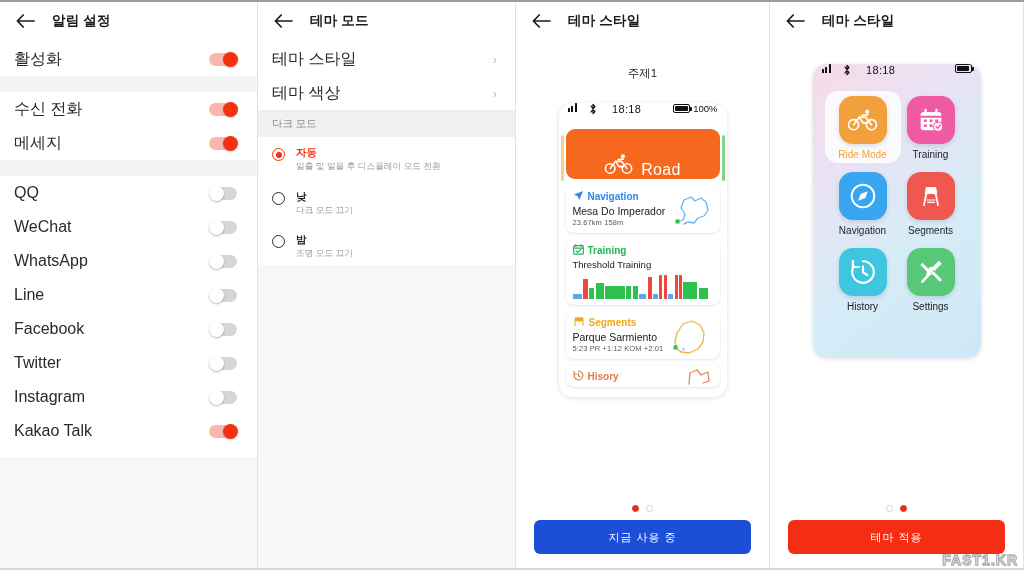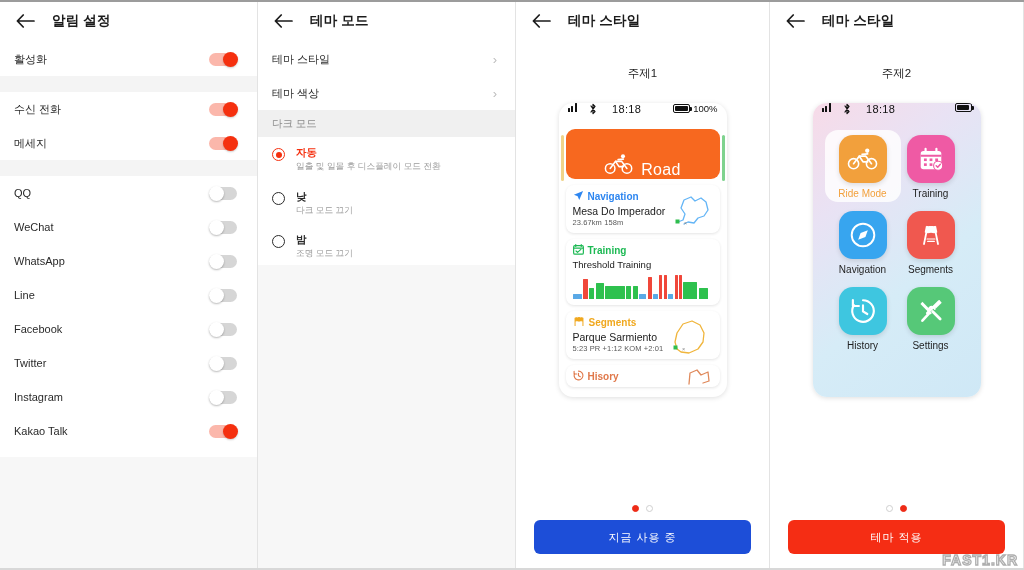--- a/index.html
+++ b/index.html
@@ -54,21 +54,21 @@
   .group { background: #fff; }
   .gap { height: 16px; background: #f4f4f4; }
   .row {
     display: flex; align-items: center; justify-content: space-between;
     height: 34px;
     padding: 0 18px 0 14px;
     background: #fff;
     position: relative;
   }
   .row-label {
-    font-size: 11px;
+    font-size: 16px;
     color: #2a2a2a;
   }
   
   .tgl {
     position: relative;
     width: 30px; height: 15px;
   }
   .tgl .track {
     position: absolute; left: 0; top: 1px;
     width: 28px; height: 13px;
@@ -578,21 +578,20 @@
   <div class="panel" id="p4">
     <div class="hdr">
       <div class="back-ic">
         <svg width="19" height="14" viewBox="0 0 19 14">
             <path d="M7.2 1 L1.4 7 L7.2 13 M1.6 7 H18" stroke="#1a1a1a" stroke-width="1.7" fill="none" stroke-linecap="round" stroke-linejoin="round"></path>
           </svg>
       </div>
       <div class="hdr-title">테마 스타일</div>
     </div>
 
-    <div class="theme-name">주제2</div>
 
     <div class="device-wrap">
       <div class="device device2">
         <div class="statusbar">
           <span class="sb-sig">
               <i></i>
               <i></i>
               <i></i>
             </span>
           <span class="sb-bt">

